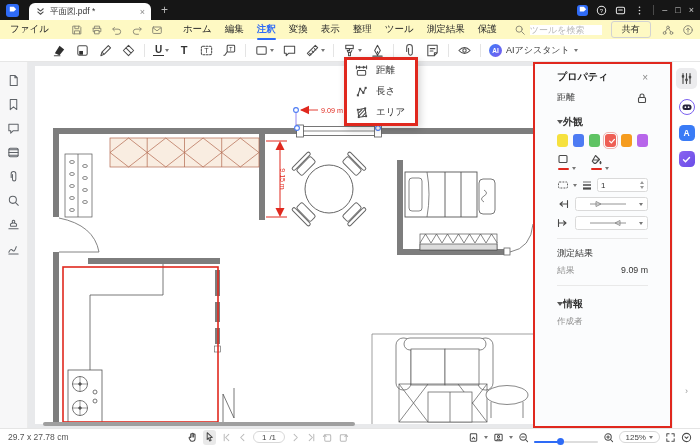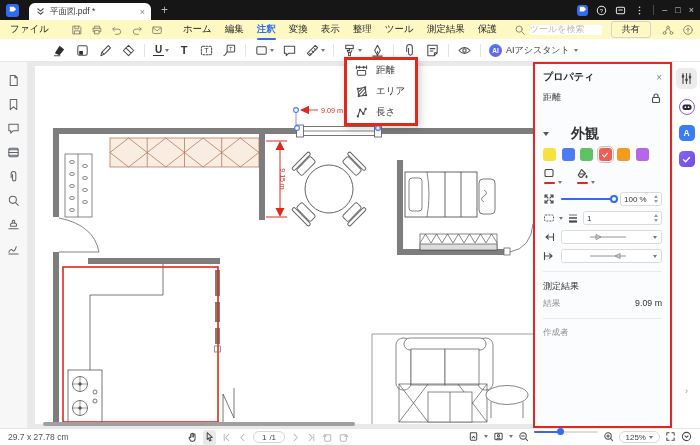--- a/index.html
+++ b/index.html
@@ -21,21 +21,21 @@
 .tb-ic{width:11px;height:11px}
 
 
 .menubar{height:19px;background:#fef9c3;display:flex;align-items:center;font-size:9.5px;padding:0 8px;gap:9px;color:#2a2a2a}
 .menubar .msep{width:1px;height:11px;background:#e3e3e3}
 .qicon{width:12px;height:12px;opacity:.65}
 .mitem{padding:1px 2px;position:relative;white-space:nowrap}
 .mitem.active{color:#2e6bf6;font-weight:bold}
 .mitem.active::after{content:"";position:absolute;left:2px;right:2px;bottom:-3px;height:2px;background:#2e6bf6;border-radius:1px}
 .search{display:flex;align-items:center;gap:4px;margin-left:6px;color:#b5b5b5}
-.search input{border:none;outline:none;font-size:9px;width:72px;color:#555;font-family:Liberation Mono, monospace}
+.search input{border:none;outline:none;font-size:9px;width:72px;color:#555;font-family:Liberation Serif, serif}
 .search input::placeholder{color:#b9b9b9}
 .sharebtn{border:1px solid #d2d2d2;border-radius:3px;font-size:9px;padding:1px 10px;margin-left:auto;white-space:nowrap}
 .mb-icons{display:flex;align-items:center;gap:8px;margin-left:2px}
 
 
 .toolbar{height:23px;background:#fff;border-bottom:1px solid #e6e6e6;display:flex;align-items:center;gap:8px;padding:0 8px 0 52px}
 .ti{display:flex;align-items:center;gap:1px;flex:none}
 .ti svg{width:15px;height:15px}
 .tsep{width:1px;height:13px;background:#e4e4e4;flex:none}
 .caret{width:0;height:0;border-left:2.6px solid transparent;border-right:2.6px solid transparent;border-top:3.2px solid #777}
@@ -51,27 +51,27 @@
 .canvas{width:505px;height:366px;background:#e8e9eb;position:relative;overflow:hidden}
 .floor{position:absolute;left:0;top:0}
 .hscroll{position:absolute;left:15px;bottom:2px;width:312px;height:4px;border-radius:2px;background:#9f9f9f}
 
 
 .mdrop{position:absolute;left:344px;top:57px;z-index:9;border:3px solid #e0281e;background:#fff;box-shadow:2px 3px 8px rgba(0,0,0,.18)}
 .mrow{display:flex;align-items:center;gap:8px;padding:4px 10px 4px 8px;font-size:9.5px;color:#333;white-space:nowrap}
 .mrow svg{width:13px;height:13px;flex:none}
 
 
-.panel{width:139px;background:#fbfcfd;border:2px solid #e0281e;font-size:9px;color:#333;padding:6px 8px 4px;position:relative;overflow:hidden}
+.panel{width:139px;background:#fbfcfd;border:2px solid #e0281e;font-size:9px;color:#333;padding:6px 22px 4px;position:relative;overflow:hidden}
 .phead{display:flex;align-items:center;justify-content:space-between;font-size:10px;font-weight:bold;color:#222;margin-bottom:7px}
 .pclose{color:#888;font-size:10px;font-weight:normal}
 .plabel{color:#8f8f8f;font-size:8.5px;margin:5px 0 3px}
 .prow{display:flex;align-items:center;margin:5px 0}
 .typerow{display:flex;align-items:center;justify-content:space-between;margin-bottom:8px}
-.sechead{display:flex;align-items:center;gap:22px;font-size:14px;font-weight:bold;color:#333;margin:21px 0 5px}
+.sechead{display:flex;align-items:center;gap:0;font-size:10px;font-weight:bold;color:#333;margin:11px 0 5px}
 .tri{width:0;height:0;border-left:3px solid transparent;border-right:3px solid transparent;border-top:4px solid #555}
 .swatches{display:flex;gap:5.5px;margin:5px 0 7px}
 .sw{width:13px;height:13px;border-radius:3px;position:relative}
 .sw1{background:#f6e13e}.sw2{background:#4d7bf3}.sw3{background:#5fc364}
 .sw4{background:#ee5f55;outline:1px solid #f0b5b1;outline-offset:1px}
 .sw5{background:#f59c1f}.sw6{background:#b766ea}
 .sw svg{position:absolute;inset:2.5px;width:8px;height:8px}
 .chips{display:flex;align-items:center;gap:14px;margin:6px 0 8px}
 .chip{display:flex;align-items:flex-end;gap:3px}
 .chipbox{display:flex;flex-direction:column;align-items:center;gap:1.5px}
@@ -102,21 +102,21 @@
 .sq-tr{background:#3a7bf6}
 .sq-ck{background:linear-gradient(135deg,#8a63f0,#6a4de8)}
 .robot{width:16px;height:16px;border-radius:50%;border:1.6px solid #7b61f0;background:#fff;display:flex;align-items:center;justify-content:center}
 .collapse{margin-top:auto;margin-bottom:26px;color:#999;font-size:9px}
 
 
 .statusbar{height:17px;background:#fff;border-top:1px solid #e5e5e5;display:flex;align-items:center;font-size:8.5px;color:#555;padding:0 8px;gap:5px}
 .statusbar svg{width:11px;height:11px}
 .sb-group{display:flex;align-items:center;gap:5px}
 .sb-mid{margin-left:auto}
-.sb-right{margin-left:auto;display:flex;align-items:flex-start;gap:5px}
+.sb-right{margin-left:auto;display:flex;align-items:flex-end;gap:5px}
 .pagepill{border:1px solid #d8d8d8;border-radius:8px;padding:0.5px 8px;display:flex;gap:3px;font-size:8px;color:#444}
 .cursor-active{background:#e9e9e9;border-radius:3px;padding:1px}
 .dis{opacity:.38}
 .zslider{width:64px;height:2.4px;background:#ddd;border-radius:2px;position:relative}
 .zfill{position:absolute;left:0;top:0;bottom:0;width:38%;background:#2e6bf6;border-radius:2px}
 .zdot{position:absolute;left:36%;top:-2.6px;width:7px;height:7px;border-radius:50%;background:#2e6bf6}
 .zoompill{border:1px solid #d8d8d8;border-radius:8px;padding:0.5px 6px;display:flex;align-items:center;gap:3px;font-size:8px;color:#444}
 .ic{stroke:#4a4a4a;fill:none;stroke-width:1.1;stroke-linecap:round;stroke-linejoin:round}
 .icg{stroke:#5f6368;fill:none;stroke-width:1.1;stroke-linecap:round;stroke-linejoin:round}
 .icw{stroke:#e8e8e8;fill:none;stroke-width:1.1;stroke-linecap:round}
@@ -542,36 +542,20 @@
           <span class="chipbox">
               <svg class="picon" viewBox="0 0 12 12">
                 <path class="ic" d="M5.5 1.5 l4 4 -3.5 3.5 a1.4 1.4 0 0 1 -2 0 l-1.8-1.8 z M3 6 h5.5"></path>
                 <path class="ic" d="M10.5 7.5 q1 1.6 0 2.2 q-1-0.6 0-2.2" fill="#4a4a4a"></path>
               </svg>
               <span class="redbar"></span>
             </span>
           <span class="caret"></span>
         </span>
       </div>
-      <div class="prow">
-        <svg class="picon" viewBox="0 0 12 12">
-            <path class="ic" d="M2 2 l3 3 M10 10 L7 7 M10 2 L7 5 M2 10 l3-3 M2 2 v2.4 M2 2 h2.4 M10 2 v2.4 M10 2 h-2.4 M2 10 v-2.4 M2 10 h2.4 M10 10 v-2.4 M10 10 h-2.4"></path>
-          </svg>
-        <span class="slider">
-            <span class="sfill"></span>
-            <span class="sthumb"></span>
-          </span>
-        <span class="spin" style="width:42px">
-            <span>100 %</span>
-            <span class="spinarrows">
-              <span class="up"></span>
-              <span class="dn"></span>
-            </span>
-          </span>
-      </div>
       <div class="prow" style="gap:4px">
         <svg class="picon" viewBox="0 0 12 12">
             <rect x="1.5" y="3" width="9" height="6" rx="1" fill="none" stroke="#4a4a4a" stroke-width="0.9" stroke-dasharray="1.8 1.2"></rect>
           </svg>
         <span class="caret"></span>
         <svg class="picon" viewBox="0 0 12 12">
             <path d="M2 3 h8" stroke="#4a4a4a" stroke-width="0.8"></path>
             <path d="M2 6 h8" stroke="#4a4a4a" stroke-width="1.5"></path>
             <path d="M2 9.5 h8" stroke="#4a4a4a" stroke-width="2.2"></path>
           </svg>
@@ -607,20 +591,24 @@
           <span class="caret"></span>
         </span>
       </div>
       <div class="pdivider"></div>
       <div style="font-weight:normal;font-size:9px">測定結果</div>
       <div class="kv">
           <span class="k">結果</span>
           <span class="v">9.09 m</span>
         </div>
       <div class="pdivider"></div>
+      <div class="sechead">
+        <span class="tri"></span>
+        <span>情報</span>
+      </div>
       <div class="authrow">
         <span class="k">作成者</span>
       </div>
     </div>
 
     <div class="rstrip">
       <span class="rs-active">
         <svg width="13" height="13" viewBox="0 0 13 13">
             <path class="ic" d="M3 1.5 v10 M6.5 1.5 v10 M10 1.5 v10"></path>
             <rect x="1.8" y="3" width="2.4" height="2.8" rx="0.8" fill="#4a4a4a"></rect>
@@ -724,34 +712,34 @@
   <div class="mdrop">
     <div class="mrow">
       <svg viewBox="0 0 14 14">
           <path class="ic" d="M1.5 3.5 h11 M1.5 2 v3 M12.5 2 v3 M3.5 3.5 l1.5-1 v2 z M10.5 3.5 l-1.5-1 v2 z"></path>
           <rect class="ic" x="2.5" y="7" width="9" height="5" rx="1"></rect>
         </svg>
       <span>距離</span>
     </div>
     <div class="mrow">
       <svg viewBox="0 0 14 14">
+          <path class="ic" d="M3 11 L5.5 4 9 8.5 11.5 3"></path>
+          <rect x="2" y="10" width="2.2" height="2.2" fill="#4a4a4a"></rect>
+          <rect x="4.4" y="3" width="2.2" height="2.2" fill="#4a4a4a"></rect>
+          <rect x="7.9" y="7.4" width="2.2" height="2.2" fill="#4a4a4a"></rect>
+          <rect x="10.4" y="2" width="2.2" height="2.2" fill="#4a4a4a"></rect>
+        </svg>
+      <span>長さ</span>
+    </div>
+    <div class="mrow">
+      <svg viewBox="0 0 14 14">
           <polygon class="ic" points="3,4 11,2.5 12,11 4,12"></polygon>
           <path class="ic" d="M4 11 L11 3.5 M4 7.5 L7.5 3.8 M7.8 11.3 L11.6 7.2"></path>
           <rect x="2" y="3" width="2" height="2" fill="#4a4a4a"></rect>
           <rect x="10" y="1.5" width="2" height="2" fill="#4a4a4a"></rect>
           <rect x="11" y="10" width="2" height="2" fill="#4a4a4a"></rect>
           <rect x="3" y="11" width="2" height="2" fill="#4a4a4a"></rect>
         </svg>
       <span>エリア</span>
     </div>
-    <div class="mrow">
-      <svg viewBox="0 0 14 14">
-          <path class="ic" d="M3 11 L5.5 4 9 8.5 11.5 3"></path>
-          <rect x="2" y="10" width="2.2" height="2.2" fill="#4a4a4a"></rect>
-          <rect x="4.4" y="3" width="2.2" height="2.2" fill="#4a4a4a"></rect>
-          <rect x="7.9" y="7.4" width="2.2" height="2.2" fill="#4a4a4a"></rect>
-          <rect x="10.4" y="2" width="2.2" height="2.2" fill="#4a4a4a"></rect>
-        </svg>
-      <span>長さ</span>
-    </div>
   </div>
 
 </div>
 
 </body></html>

